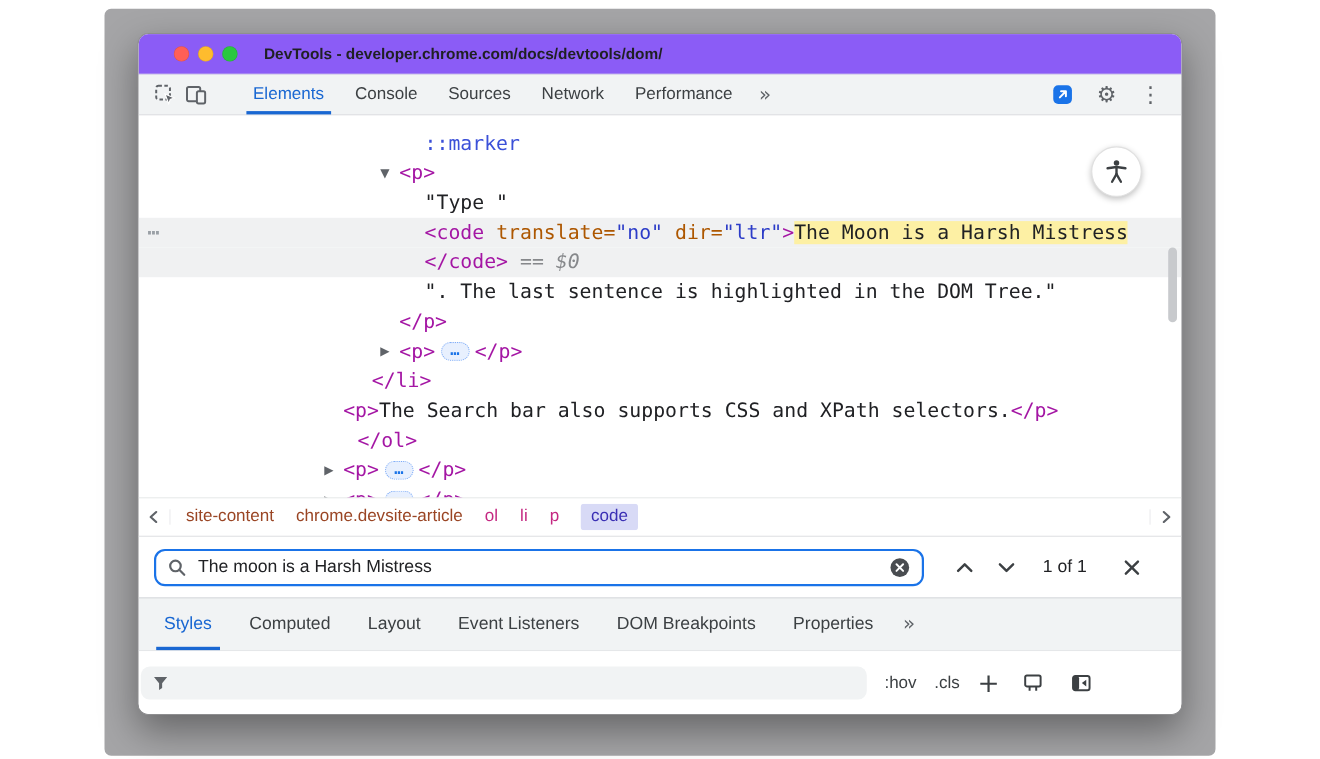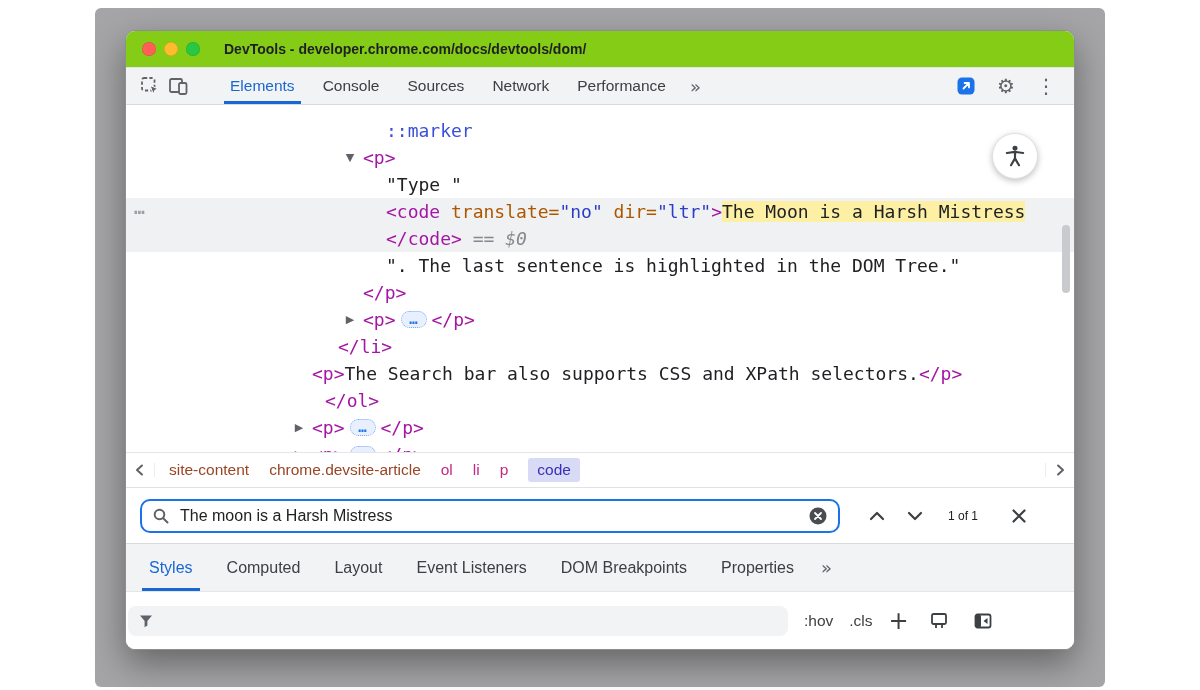--- a/index.html
+++ b/index.html
@@ -3,22 +3,22 @@
 <meta charset="utf-8">
 <style>
   html,body{margin:0;padding:0;width:1200px;height:690px;background:#ffffff;overflow:hidden;
     font-family:"Liberation Sans",sans-serif;-webkit-font-smoothing:antialiased;}
   .backdrop{position:absolute;left:95px;right:95px;top:8px;bottom:3px;background:#a5a5a7;border-radius:6px;}
   .window{position:absolute;left:125px;top:30px;width:950px;height:620px;background:#fff;
     border-radius:10px;border:1px solid #8e8e90;box-shadow:0 14px 34px rgba(0,0,0,.38);
     overflow:hidden;display:flex;flex-direction:column;box-sizing:border-box;}
 
   
-  .titlebar{height:36px;flex:0 0 36px;background:#84cc16;border-bottom:1px solid #e2e3e6;
-    display:flex;align-items:center;padding:0 16px;}
+  .titlebar{height:36px;flex:0 0 36px;background:#8b5cf6;border-bottom:1px solid #e2e3e6;
+    display:flex;align-items:center;padding:0 32px;}
   .light{width:14px;height:14px;border-radius:50%;margin-right:8px;box-shadow:inset 0 0 0 .5px rgba(0,0,0,.15);}
   .light.red{background:var(--light_red);}
   .light.yellow{background:var(--light_yellow);}
   .light.green{background:var(--light_green);}
   .title{font-size:14px;font-weight:700;color:#1f2023;margin-left:16px;white-space:nowrap;}
 
   
   .toolbar{height:36px;flex:0 0 36px;background:#f1f3f4;border-bottom:1px solid #d7dadd;
     display:flex;align-items:stretch;padding:0 10px;}
   .icon-btn{display:flex;align-items:center;justify-content:center;width:28px;align-self:center;height:28px;cursor:pointer;}
@@ -68,21 +68,21 @@
   
   .searchbar{height:55px;flex:0 0 55px;background:#fff;border-top:1px solid #e0e2e4;
     display:flex;align-items:center;padding:0 14px;}
   .searchbox{width:700px;height:34px;border:2px solid var(--accent);border-radius:10px;
     display:flex;align-items:center;padding:0 10px;gap:8px;box-sizing:border-box;background:#fff;}
   .searchbox input{flex:1;border:none;outline:none;font-size:16px;color:#202124;background:transparent;
     font-family:"Liberation Sans",sans-serif;}
   .clear{display:flex;align-items:center;cursor:pointer;}
   .nav-ic{display:flex;align-items:center;justify-content:center;width:30px;height:30px;cursor:pointer;}
   .s-up{margin-left:22px;} .s-down{margin-left:8px;}
-  .count{font-size:12px;color:#202124;margin:0 16px 0 18px;white-space:nowrap;}
+  .count{font-size:16px;color:#202124;margin:0 16px 0 18px;white-space:nowrap;}
   .s-close{margin-left:10px;}
 
   
   .stabs{height:47px;flex:0 0 47px;background:#f1f3f4;border-top:1px solid #d7dadd;border-bottom:1px solid #e4e6e8;
     display:flex;align-items:stretch;padding:0 6px;}
   .stabs-list{display:flex;}
   .stab{padding:16px 17px;display:flex;align-items:center;font-size:16px;color:#3c4043;position:relative;cursor:pointer;white-space:nowrap;}
   .stab.active{color:var(--tab_active);}
   .stab.active::after{content:"";position:absolute;left:10px;right:10px;bottom:0;height:3px;background:var(--tab_active);}
 

